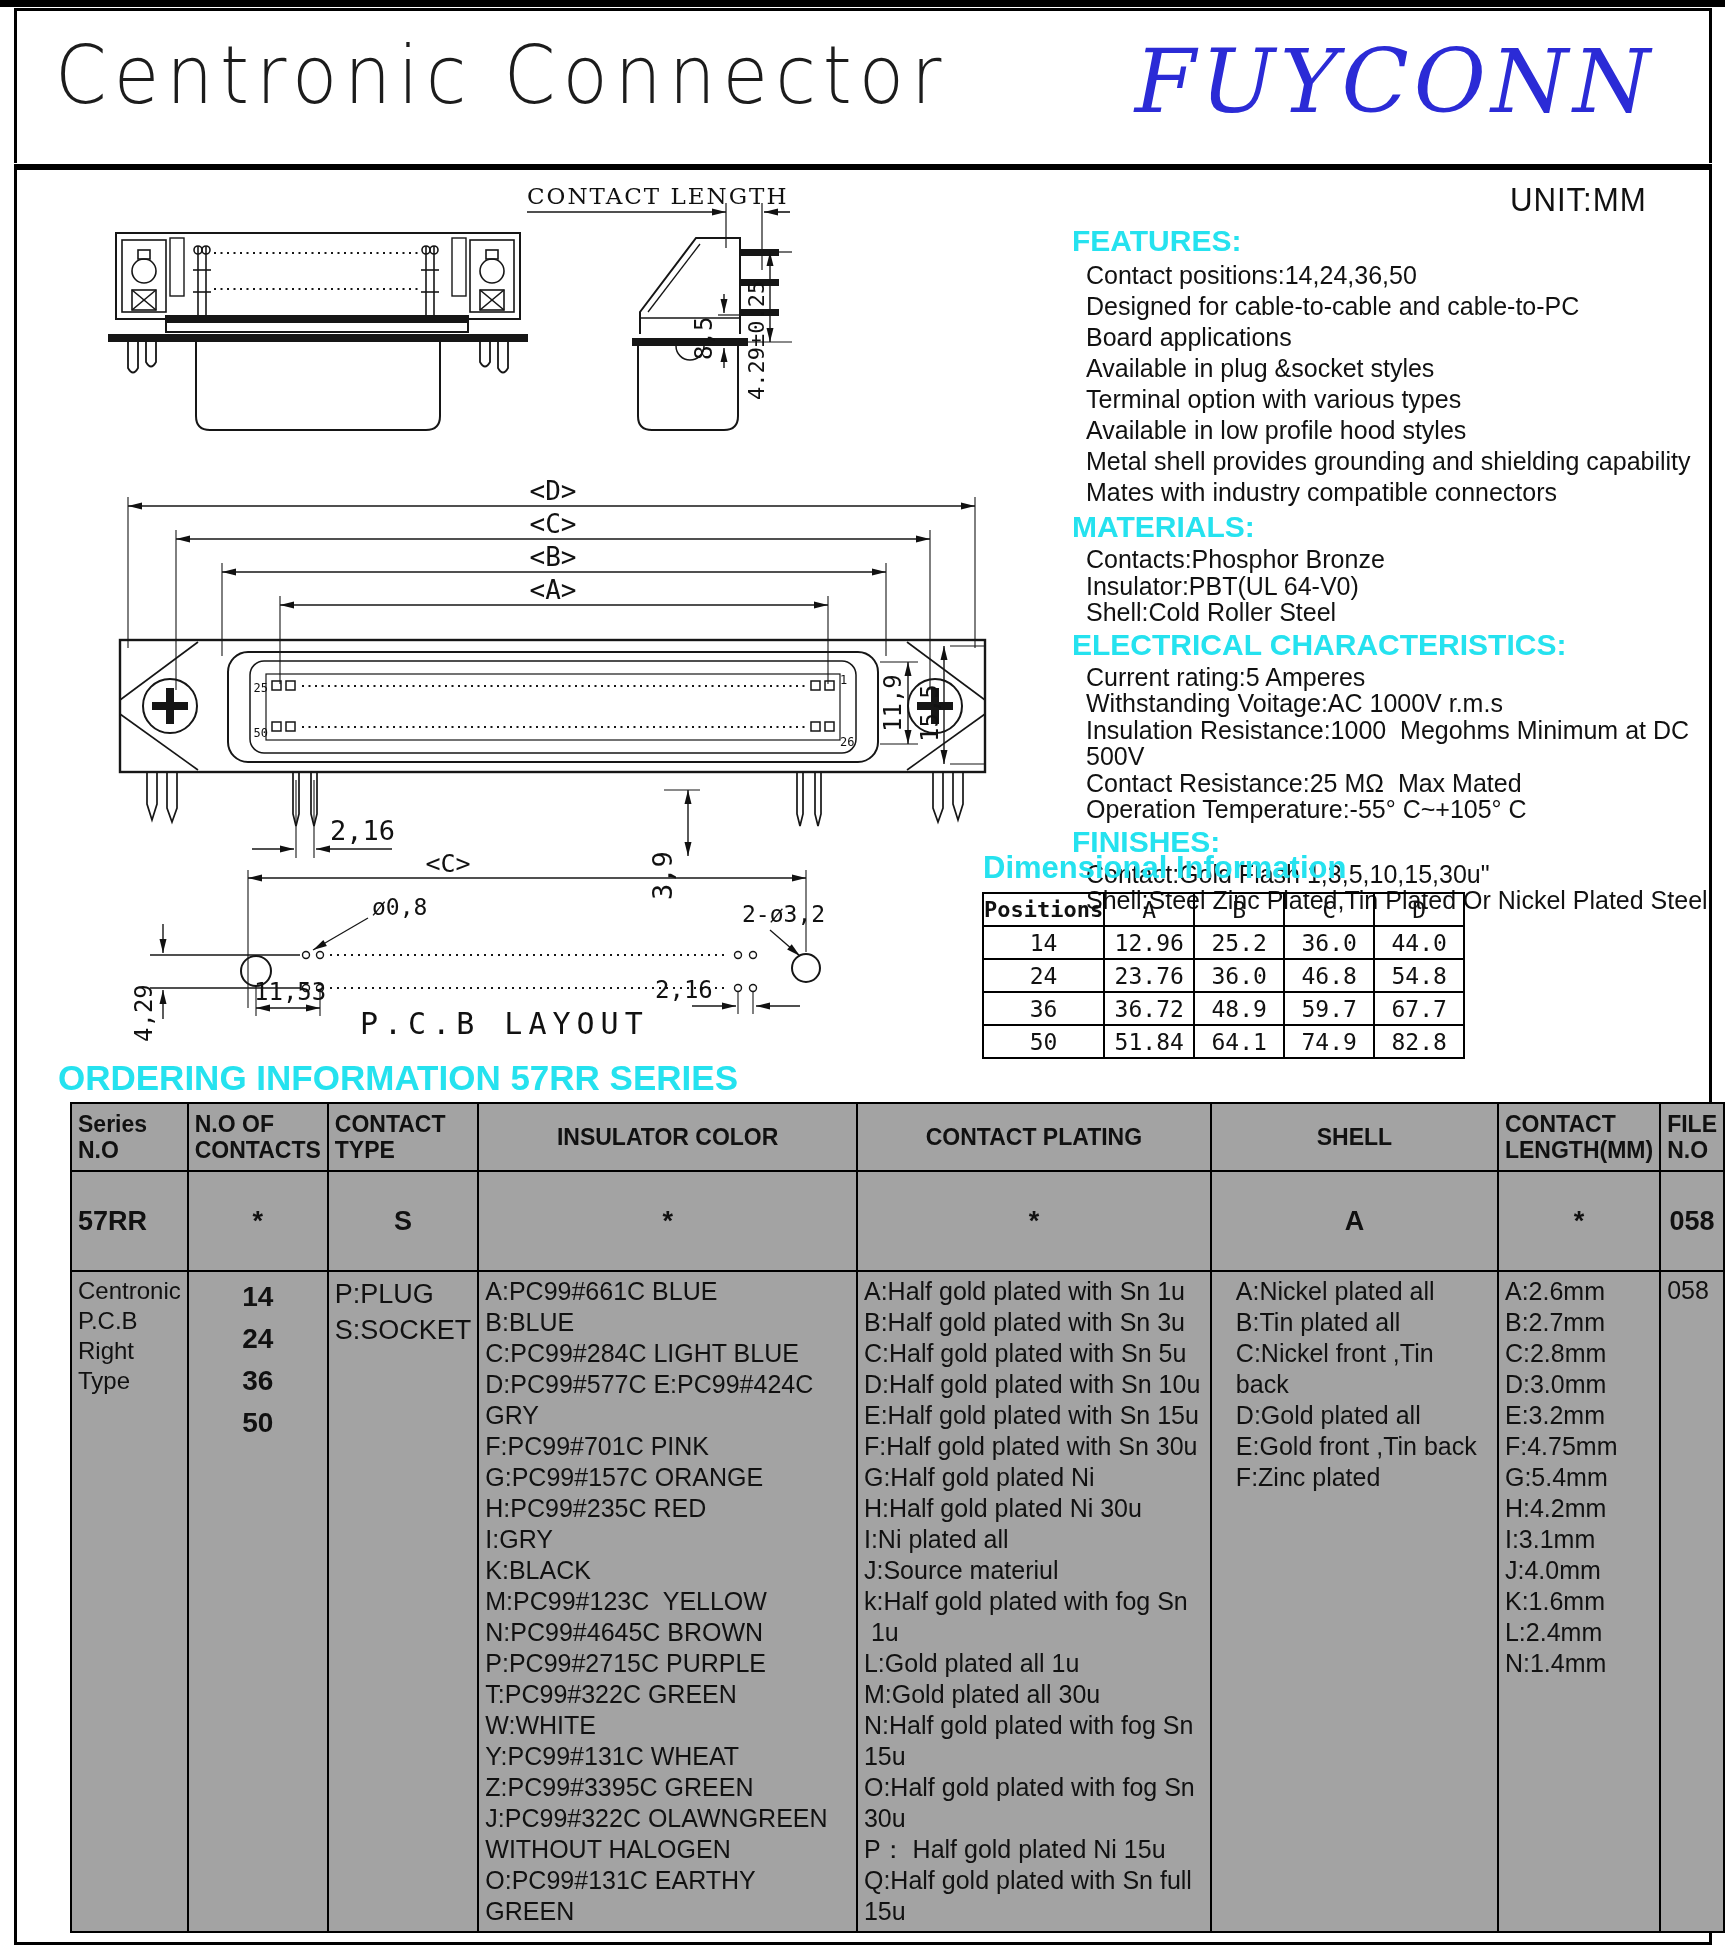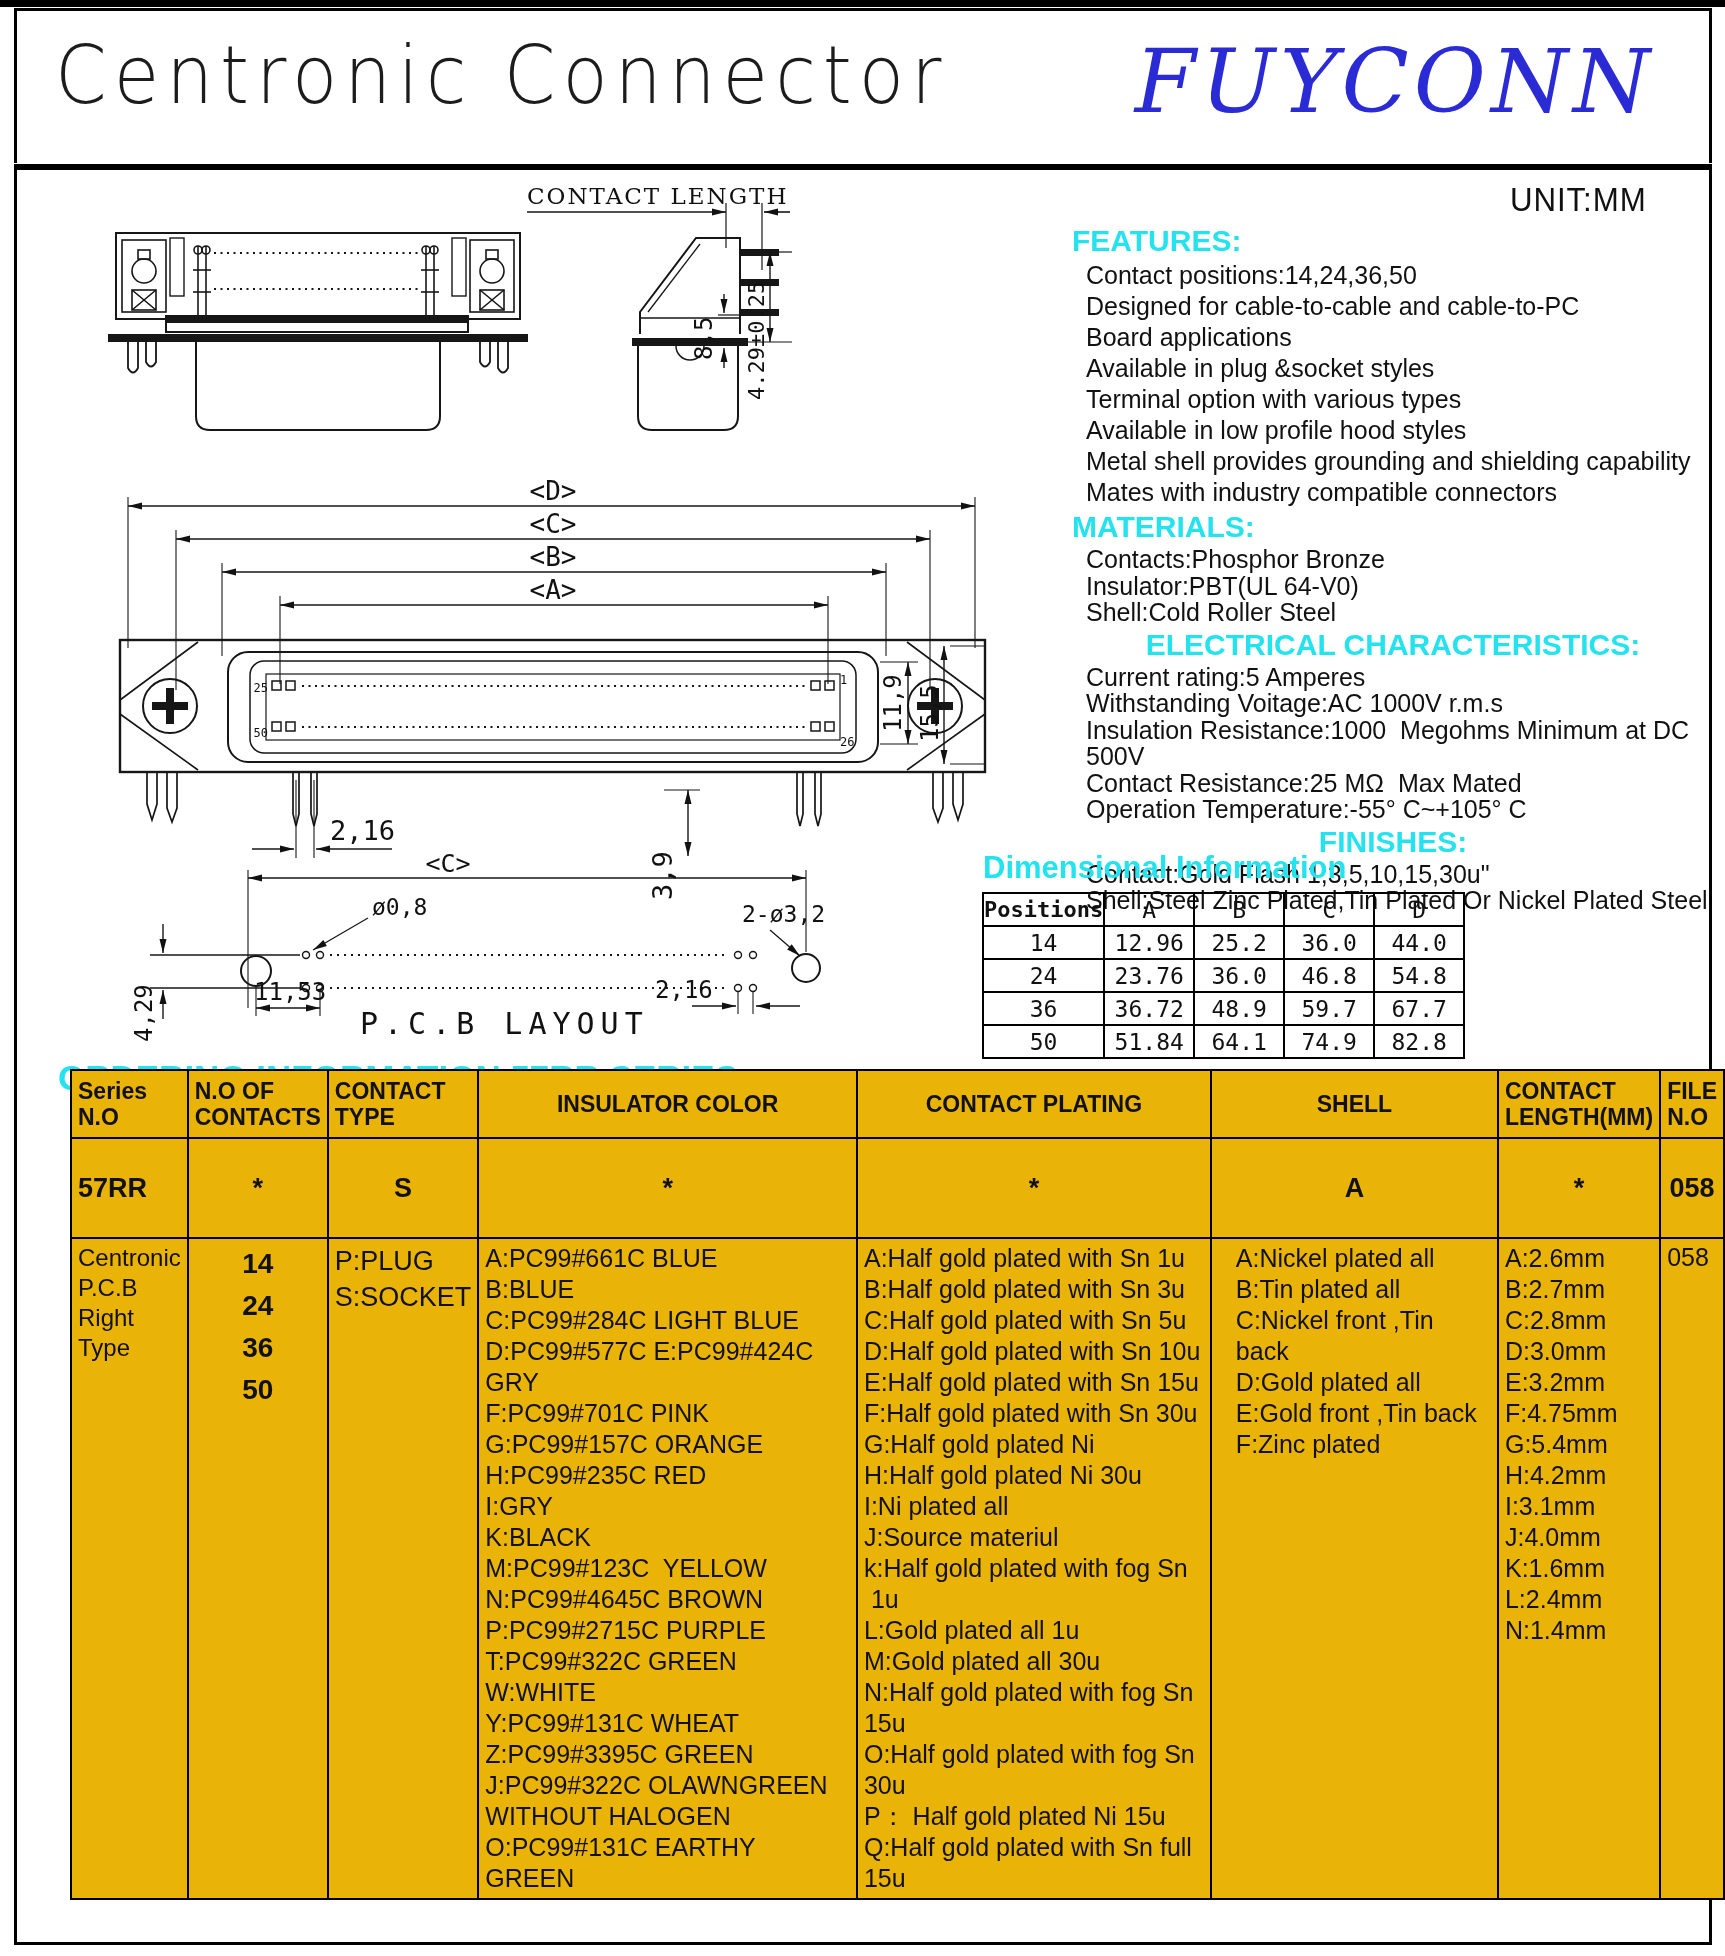--- a/index.html
+++ b/index.html
@@ -12,33 +12,33 @@
              font-weight:200;font-size:74px;letter-spacing:7px;color:#1c1c1c;transform:scaleY(1.08);transform-origin:top left;}
   .hdr-brand{position:absolute;right:70px;top:30px;font-family:"DejaVu Serif","Liberation Serif",serif;
              font-style:italic;font-size:88px;letter-spacing:5px;color:#2b2bd6;}
   .hdr-rule{position:absolute;left:14px;right:13px;top:163px;height:6px;background:#000;border-top:1px solid #fff;}
   .subhdr{position:absolute;left:55px;top:178px;font-size:35px;font-weight:bold;color:#17dcec;letter-spacing:0px;}
   .subhdr .gap{display:inline-block;width:28px;}
   .unit{position:absolute;right:78px;top:180px;font-size:34px;color:#111;letter-spacing:1px;transform:scaleX(.92);transform-origin:top right;}
   
   .specs{position:absolute;left:1066px;top:222px;width:648px;}
   .spec-h{font-size:30px;font-weight:bold;color:#25e2ef;margin:2px 0 2px 6px;letter-spacing:0px;}
-  .spec-h.ind{text-align:center;}
+  .spec-h.ind{}
   .spec-list{margin:0 0 2px 20px;}
   .spec-list div{font-size:25px;line-height:26.5px;color:#111;white-space:pre-wrap;}
   
   .dim-h{position:absolute;left:983px;top:850px;font-size:31px;font-weight:600;color:#25e2ef;}
   .dim-table{position:absolute;left:982px;top:892px;border-collapse:collapse;
              font-family:"DejaVu Sans Mono",monospace;font-size:23px;}
   .dim-table td{border:2px solid #000;text-align:center;padding:0;height:31px;}
   .dim-table .c0{width:98px;font-weight:bold;font-size:22px;}
   .dim-table td{width:88px;}
   
   .ord-h{position:absolute;left:58px;top:1058px;font-size:35px;font-weight:bold;color:#25e2ef;}
-  .ord-table{position:absolute;left:70px;top:1069px;border-collapse:collapse;table-layout:fixed;background:#eab308;}
+  .ord-table{position:absolute;left:70px;top:1102px;border-collapse:collapse;table-layout:fixed;background:#a3a3a3;}
   .ord-table td{border:2.5px solid #000;vertical-align:top;padding:4px 6px;overflow:hidden;}
   .ord-table tr.hrow td{vertical-align:middle;font-weight:bold;font-size:23px;line-height:26px;height:58px;}
   .ord-table tr.hrow td.ctr{text-align:center;}
   .ord-table tr.crow td{vertical-align:middle;font-weight:bold;font-size:27px;height:90px;}
   .ord-table tr.crow td.ctr{text-align:center;}
   .bigA{font-size:44px;}
   .lines div{font-size:25px;line-height:31px;white-space:pre-wrap;}
   .lines.small div{font-size:24px;line-height:30px;}
   .lines.bold div{font-weight:bold;font-size:28px;line-height:42px;text-align:center;}
   .lines.type div{font-size:27px;line-height:36px;}

